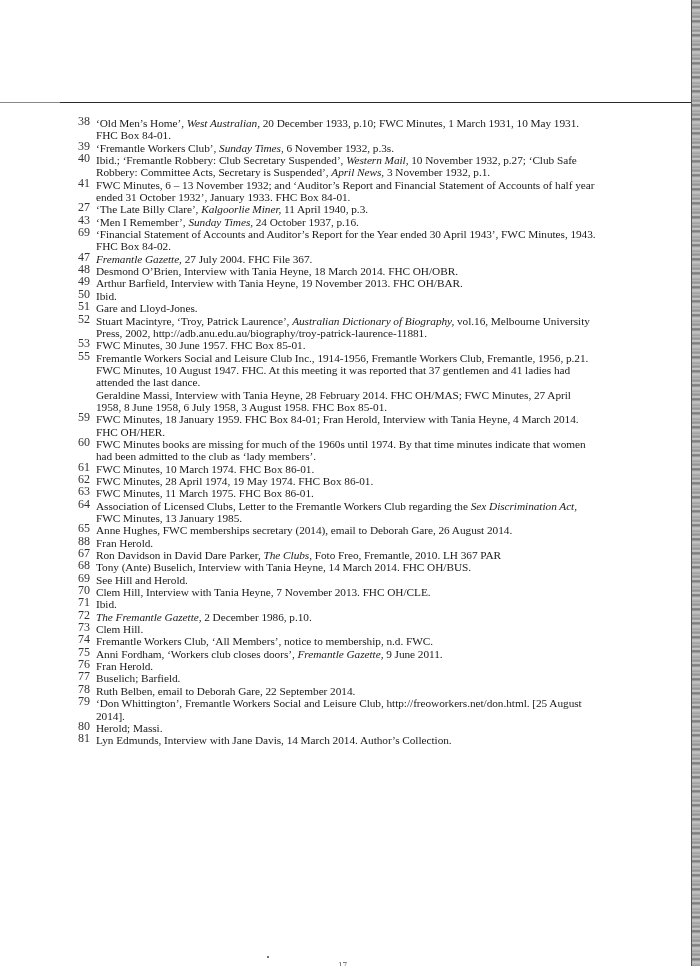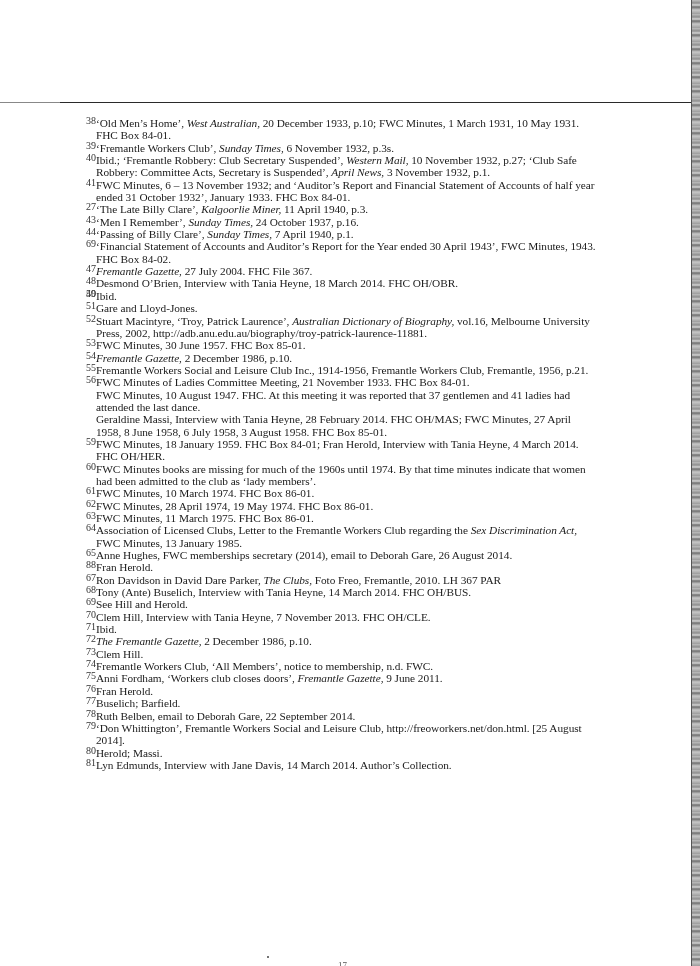--- a/index.html
+++ b/index.html
@@ -19,52 +19,49 @@
     background: repeating-linear-gradient(180deg, #bdbdbd 0px, #8f8f8f 3px, #d4d4d4 5px, #6f6f6f 7px, #c8c8c8 10px, #9d9d9d 14px);
     border-left: 1px solid #555;
   }
   .notes {
     position: absolute; left: 78px; top: 117px; width: 520px;
     margin: 0; padding: 0; list-style: none;
     font-size: 11.3px; line-height: 12.35px; letter-spacing: -0.05px;
   }
   .note { position: relative; padding-left: 18px; margin: 0; }
   .num {
-    position: absolute; left: 8px; top: -2px;
-    font-size: 10px; color: #333;
+    position: absolute; left: 0; top: -2px;
+    font-size: 12px; color: #333;
   }
   .it { font-style: italic; font-family: Liberation Serif, serif; }
   .dot { position:absolute; left:267px; top:956px; width:2px; height:2px; background:#444; border-radius:1px; }
   .pageno { position:absolute; left:338px; top:960px; font-size:9px; color:#555; font-family:"Liberation Serif", serif; }
 </style>
 </head>
 <body>
 
 <div class="rule"></div>
 <div class="rule-fade"></div>
 
 <ol class="notes" id="notes">
     <li class="note"><span class="num">38</span><span>‘Old Men’s Home’, </span><span class="it">West Australian,</span><span> 20 December 1933, p.10; FWC Minutes, 1 March 1931, 10 May 1931. FHC Box 84-01.</span></li>
     <li class="note"><span class="num">39</span><span>‘Fremantle Workers Club’, </span><span class="it">Sunday Times,</span><span> 6 November 1932, p.3s.</span></li>
     <li class="note"><span class="num">40</span><span>Ibid.; ‘Fremantle Robbery: Club Secretary Suspended’, </span><span class="it">Western Mail,</span><span> 10 November 1932, p.27; ‘Club Safe Robbery: Committee Acts, Secretary is Suspended’, </span><span class="it">April News,</span><span> 3 November 1932, p.1.</span></li>
     <li class="note"><span class="num">41</span><span>FWC Minutes, 6 – 13 November 1932; and ‘Auditor’s Report and Financial Statement of Accounts of half year ended 31 October 1932’, January 1933. FHC Box 84-01.</span></li>
     <li class="note"><span class="num">27</span><span> ‘The Late Billy Clare’, </span><span class="it">Kalgoorlie Miner,</span><span> 11 April 1940, p.3.</span></li>
     <li class="note"><span class="num">43</span><span>‘Men I Remember’, </span><span class="it">Sunday Times,</span><span> 24 October 1937, p.16.</span></li>
-    <li class="note"><span class="num">44</span><span>‘Passing of Billy Clare’, </span><span class="it">Sunday Times,</span><span> 7 April 1940, p.1.</span></li>
     <li class="note"><span class="num">69</span><span>‘Financial Statement of Accounts and Auditor’s Report for the Year ended 30 April 1943’, FWC Minutes, 1943. FHC Box 84-02.</span></li>
     <li class="note"><span class="num">47</span><span class="it">Fremantle Gazette,</span><span> 27 July 2004. FHC File 367.</span></li>
     <li class="note"><span class="num">48</span><span>Desmond O’Brien, Interview with Tania Heyne, 18 March 2014. FHC OH/OBR.</span></li>
-    <li class="note"><span class="num">49</span></li>
+    <li class="note"><span class="num">49</span><span>Arthur Barfield, Interview with Tania Heyne, 19 November 2013. FHC OH/BAR.</span></li>
     <li class="note"><span class="num">50</span><span>Ibid.</span></li>
     <li class="note"><span class="num">51</span><span>Gare and Lloyd-Jones.</span></li>
     <li class="note"><span class="num">52</span><span>Stuart Macintyre, ‘Troy, Patrick Laurence’, </span><span class="it">Australian Dictionary of Biography,</span><span> vol.16, Melbourne University Press, 2002, http://adb.anu.edu.au/biography/troy-patrick-laurence-11881.</span></li>
     <li class="note"><span class="num">53</span><span>FWC Minutes, 30 June 1957. FHC Box 85-01.</span></li>
-    <li class="note"><span class="num">54</span><span class="it">Fremantle Gazette,</span><span> 2 December 1986, p.10.</span></li>
     <li class="note"><span class="num">55</span><span>Fremantle Workers Social and Leisure Club Inc., 1914-1956, Fremantle Workers Club, Fremantle, 1956, p.21.</span></li>
-    <li class="note"><span class="num">56</span><span>FWC Minutes of Ladies Committee Meeting, 21 November 1933. FHC Box 84-01.</span></li>
     <li class="note"><span class="num"></span><span>FWC Minutes, 10 August 1947. FHC. At this meeting it was reported that 37 gentlemen and 41 ladies had attended the last dance.</span></li>
     <li class="note"><span class="num"></span><span>Geraldine Massi, Interview with Tania Heyne, 28 February 2014. FHC OH/MAS; FWC Minutes, 27 April 1958, 8 June 1958, 6 July 1958, 3 August 1958. FHC Box 85-01.</span></li>
     <li class="note"><span class="num">59</span><span>FWC Minutes, 18 January 1959. FHC Box 84-01; Fran Herold, Interview with Tania Heyne, 4 March 2014. FHC OH/HER.</span></li>
     <li class="note"><span class="num">60</span><span>FWC Minutes books are missing for much of the 1960s until 1974. By that time minutes indicate that women had been admitted to the club as ‘lady members’.</span></li>
     <li class="note"><span class="num">61</span><span>FWC Minutes, 10 March 1974. FHC Box 86-01.</span></li>
     <li class="note"><span class="num">62</span><span>FWC Minutes, 28 April 1974, 19 May 1974. FHC Box 86-01.</span></li>
     <li class="note"><span class="num">63</span><span>FWC Minutes, 11 March 1975. FHC Box 86-01.</span></li>
     <li class="note"><span class="num">64</span><span>Association of Licensed Clubs, Letter to the Fremantle Workers Club regarding the </span><span class="it">Sex Discrimination Act,</span><span> FWC Minutes, 13 January 1985.</span></li>
     <li class="note"><span class="num">65</span><span>Anne Hughes, FWC memberships secretary (2014), email to Deborah Gare, 26 August 2014.</span></li>
     <li class="note"><span class="num">88</span><span>Fran Herold.</span></li>

